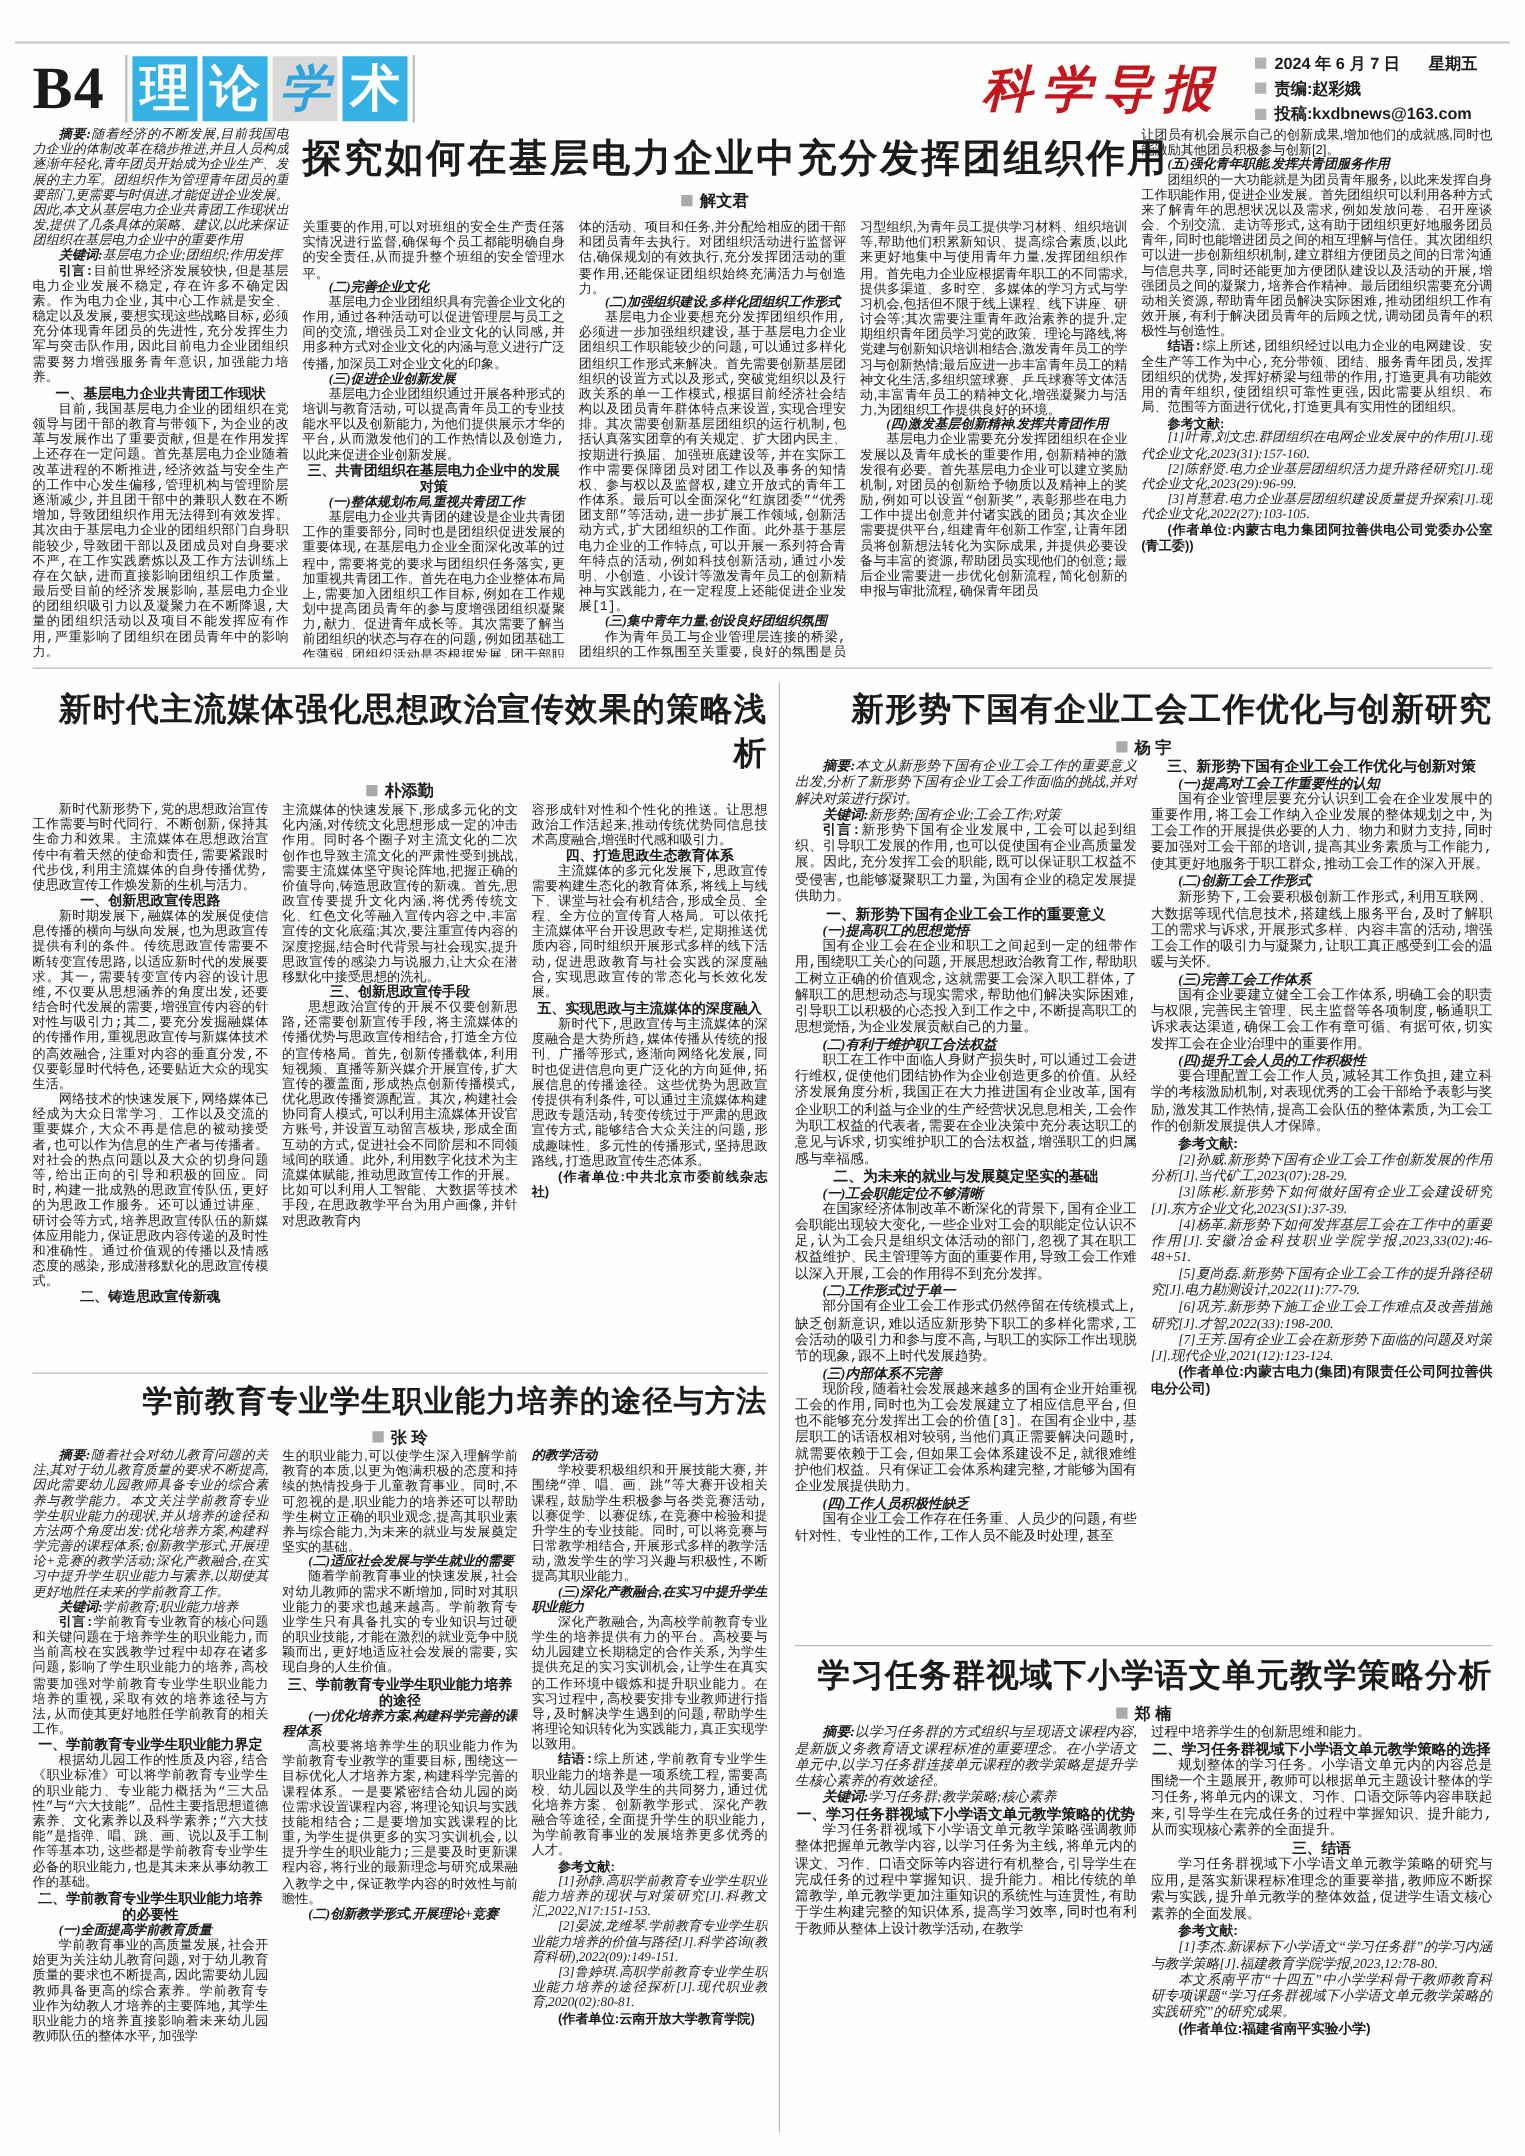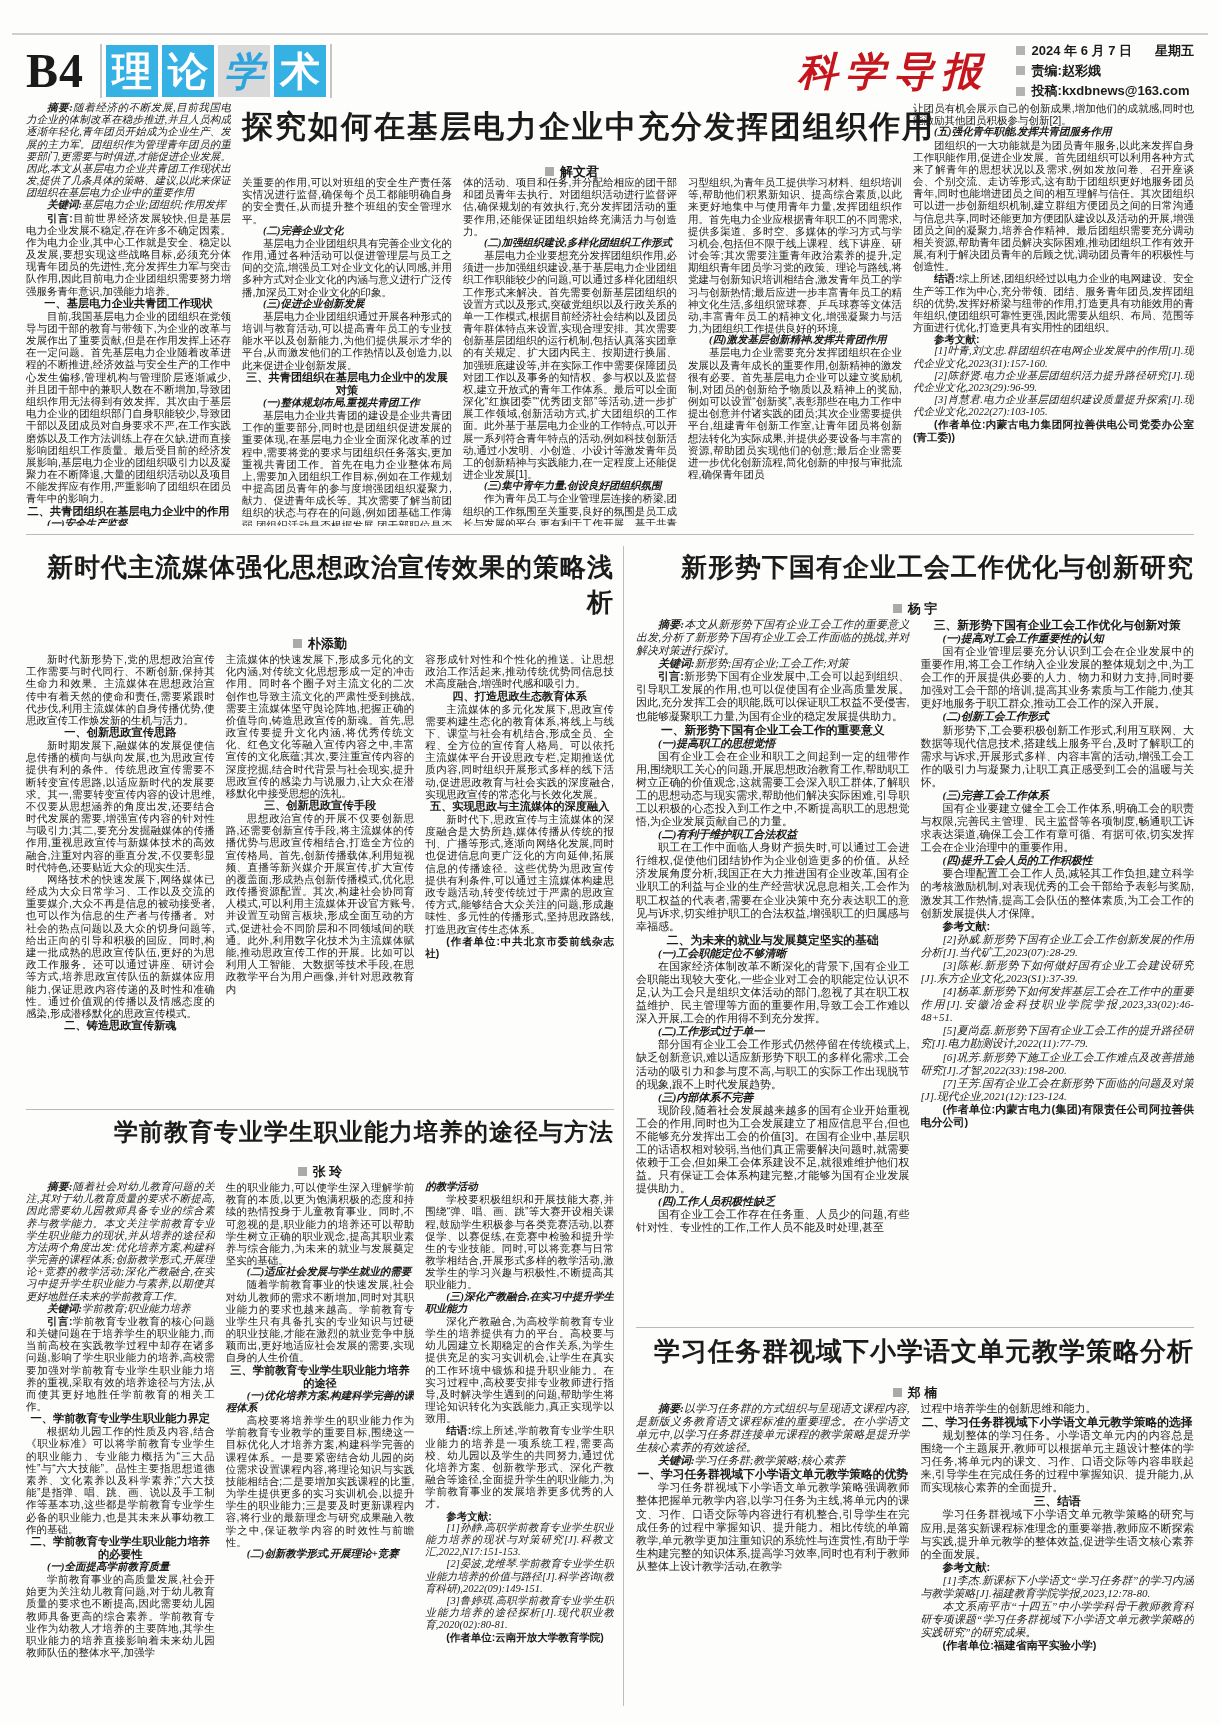--- a/index.html
+++ b/index.html
@@ -1,59 +1,59 @@
 <!DOCTYPE html>
 <html><head>
 <meta charset="utf-8">
 <style>
   html,body{margin:0;padding:0;background:#9e9e9e;}
   .page{position:relative;width:1220px;height:1725px;background:#fdfdfb;overflow:hidden;
         font-family:"Liberation Sans",sans-serif;color:#1b1b1b;margin:0 auto;}
   .toprule{position:absolute;top:33px;left:12px;right:12px;border-top:2px solid #cfcfcf;}
   
-  .header{position:absolute;top:40px;left:26px;right:26px;height:62px;display:flex;align-items:center;}
+  .header{position:absolute;top:40px;left:26px;right:38px;height:62px;display:flex;align-items:center;}
   .edition{font-family:"Liberation Serif",serif;font-size:48px;font-weight:bold;line-height:1;letter-spacing:1px;}
   .logo{display:flex;align-items:center;gap:4px;margin-left:16px;}
   .vbar{width:2px;height:54px;background:#c4c4c4;}
   .logo-box{width:52px;height:52px;display:flex;align-items:center;justify-content:center;
             background:#35b1e4;color:#fff;font-size:40px;font-weight:bold;line-height:1;}
   .logo-box.alt{background:#d9d9d9;color:#2da4dc;font-family:"DejaVu Serif",serif;font-style:italic;}
   .masthead{margin-left:auto;color:#c5161d;font-family:"DejaVu Serif",serif;font-style:italic;
             font-weight:bold;font-size:40px;letter-spacing:8px;white-space:nowrap;}
   .meta{margin-left:26px;font-size:13px;font-weight:bold;line-height:1.55;white-space:nowrap;}
   .meta-row{display:flex;align-items:center;gap:7px;}
   .sq{width:9px;height:9px;background:#b3b3b3;flex:0 0 auto;}
   .weekday{margin-left:16px;}
   
   .hrule1{position:absolute;top:534px;left:26px;right:26px;border-top:1px solid #b9b9b9;}
   .vrule{position:absolute;top:546px;left:623px;height:1160px;border-left:1px solid #bdbdbd;}
   .innerrule{border-top:1px solid #b9b9b9;margin:4px 0;}
   
   .col{overflow:hidden;text-align:justify;}
   .col p{margin:0;padding:0;}
-  .p-body{text-indent:2em;}
+  .p-body{text-indent:2em;font-family:Liberation Mono, monospace;}
   .p-cont{text-indent:0;}
   .p-h1{text-align:center;font-weight:bold;text-indent:0;font-size:1.07em;margin:1px 0;}
   .p-h2{font-weight:bold;font-style:italic;font-family:"Liberation Serif",serif;text-indent:2em;}
   .p-h2cont{font-weight:bold;font-style:italic;font-family:"Liberation Serif",serif;text-indent:0;}
   .p-abs,.p-kw,.p-ref,.p-note{font-family:"Liberation Serif",serif;font-style:italic;text-indent:2em;}
   .p-refh{font-weight:bold;text-indent:2em;}
   .p-author{font-weight:bold;text-indent:2em;}
   
   .a1{position:absolute;top:102px;left:26px;width:1168px;height:424px;}
   .a1-grid{display:grid;height:100%;column-gap:11px;
            grid-template-columns:205px 210px 214px 214px 1fr;
            grid-template-rows:74px 1fr;
            grid-template-areas:"c1 head head head c5" "c1 b2 b3 b4 c5";}
   .a1 .col{font-size:10.5px;line-height:1.16;}
   .g-c1{grid-area:c1;} .g-c5{grid-area:c5;}
   .g-b2{grid-area:b2;} .g-b3{grid-area:b3;} .g-b4{grid-area:b4;}
   .a1-head{grid-area:head;text-align:center;}
   .a1-title{font-size:31px;font-weight:bold;letter-spacing:2px;margin-top:4px;white-space:nowrap;}
-  .byline{font-size:13px;font-weight:bold;margin-top:15px;text-align:center;}
+  .byline{font-size:13px;font-weight:bold;margin-top:4px;text-align:center;}
   .byline .sq{display:inline-block;vertical-align:baseline;margin-right:6px;background:#aaa;}
   
   .left-block{position:absolute;top:544px;left:26px;width:588px;height:1168px;}
   .right-block{position:absolute;top:544px;left:636px;width:558px;height:1168px;}
   .sec-title{text-align:right;font-weight:bold;letter-spacing:1px;margin:6px 0 0;font-family:Liberation Serif, serif;}
   .a2 .sec-title,.a3 .sec-title,.a5 .sec-title{font-size:26px;}
   .a4 .sec-title{font-size:24px;}
   .cols{display:flex;gap:11px;}
   .a2 .col,.a4 .col{flex:1;font-size:10.5px;line-height:1.16;}
   .a3 .col,.a5 .col{flex:1;font-size:11px;line-height:1.19;}

